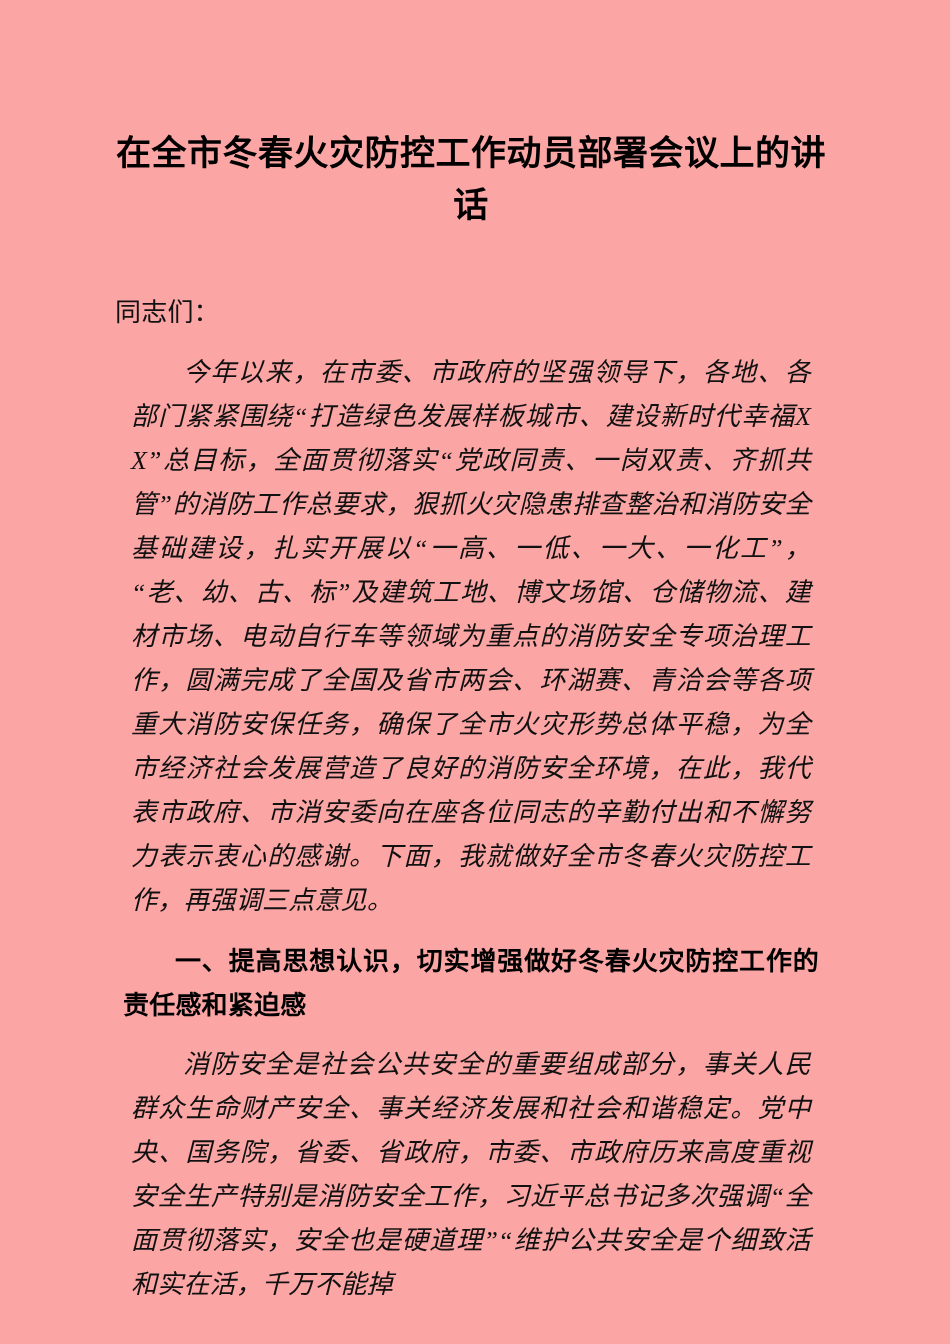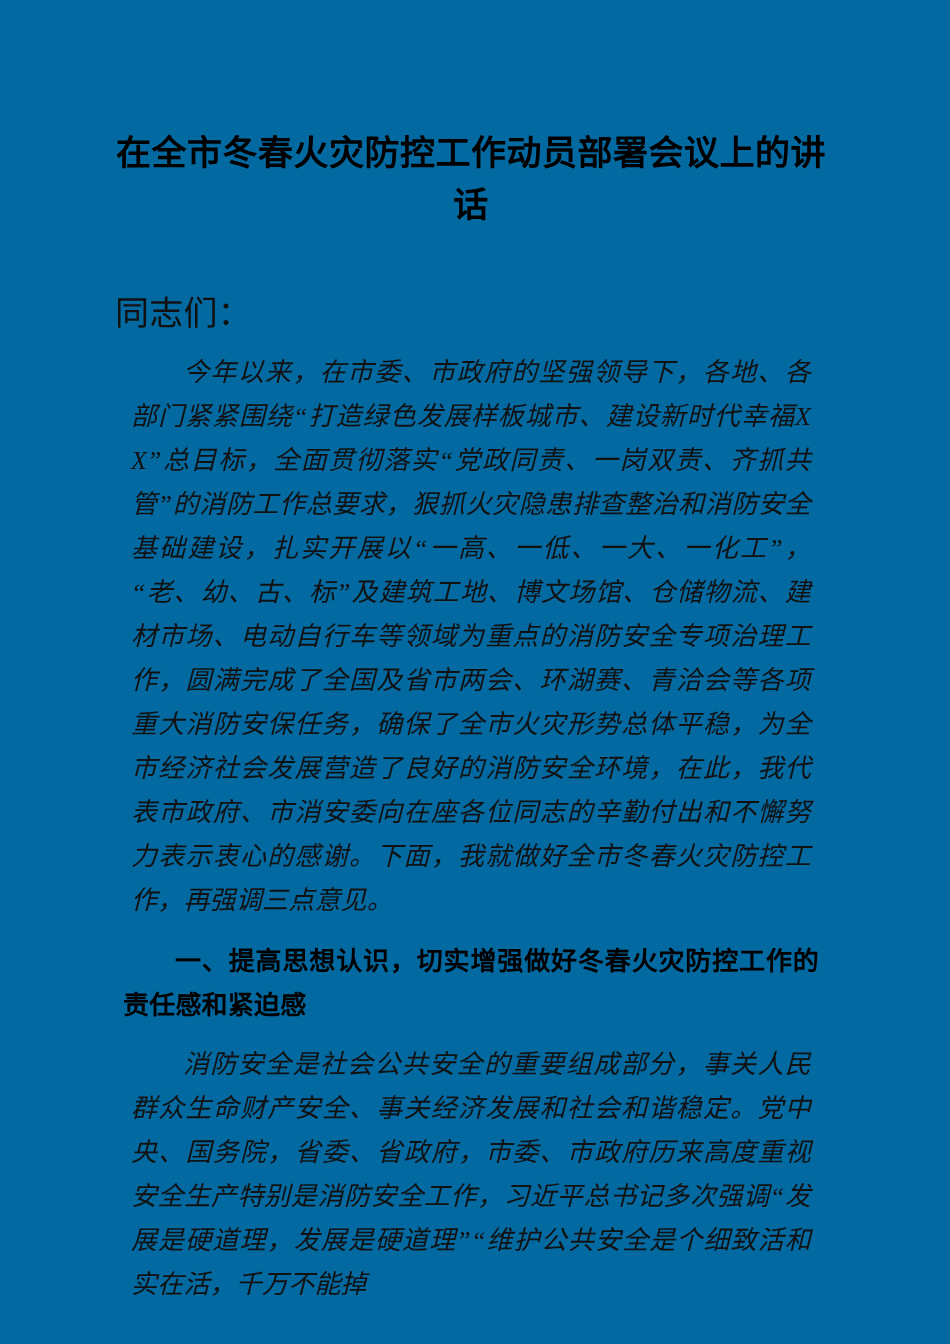--- a/index.html
+++ b/index.html
@@ -6,21 +6,21 @@
   html, body {
     margin: 0;
     padding: 0;
     background: #ffffff;
   }
 
   .page {
     position: relative;
     width: 950px;
     height: 1344px;
-    background: #0369a1;
+    background: #fca5a5;
     overflow: hidden;
     box-sizing: border-box;
     padding: 0;
     font-family: "Liberation Serif", "DejaVu Serif", serif;
     color: #000000;
   }
 
   .doc-body {
     position: absolute;
     left: 115px;
@@ -39,22 +39,22 @@
     text-align: center;
     letter-spacing: 0.5px;
     color: #000000;
     word-break: break-all;
   }
 
   
   .salutation {
     margin: 0;
     padding-top: 59px;
-    font-family: Liberation Sans, sans-serif;
-    font-size: 34px;
+    font-family: Liberation Serif, serif;
+    font-size: 26px;
     line-height: 44px;
     letter-spacing: 0.2px;
     color: #111111;
     word-break: break-all;
   }
 
   
   .para {
     margin: 16px;
     font-family: "Liberation Serif", "DejaVu Serif", serif;
@@ -91,16 +91,16 @@
   <div class="doc-body">
 
     <h1 class="doc-title">在全市冬春火灾防控工作动员部署会议上的讲话</h1>
 
     <p class="salutation">同志们：</p>
 
     <p class="para">今年以来，在市委、市政府的坚强领导下，各地、各部门紧紧围绕“打造绿色发展样板城市、建设新时代幸福XX”总目标，全面贯彻落实“党政同责、一岗双责、齐抓共管”的消防工作总要求，狠抓火灾隐患排查整治和消防安全基础建设，扎实开展以“一高、一低、一大、一化工”，“老、幼、古、标”及建筑工地、博文场馆、仓储物流、建材市场、电动自行车等领域为重点的消防安全专项治理工作，圆满完成了全国及省市两会、环湖赛、青洽会等各项重大消防安保任务，确保了全市火灾形势总体平稳，为全市经济社会发展营造了良好的消防安全环境，在此，我代表市政府、市消安委向在座各位同志的辛勤付出和不懈努力表示衷心的感谢。下面，我就做好全市冬春火灾防控工作，再强调三点意见。</p>
 
     <h2 class="section-heading">一、提高思想认识，切实增强做好冬春火灾防控工作的责任感和紧迫感</h2>
 
-    <p class="para">消防安全是社会公共安全的重要组成部分，事关人民群众生命财产安全、事关经济发展和社会和谐稳定。党中央、国务院，省委、省政府，市委、市政府历来高度重视安全生产特别是消防安全工作，习近平总书记多次强调“发展是硬道理，发展是硬道理”“维护公共安全是个细致活和实在活，千万不能掉</p>
+    <p class="para">消防安全是社会公共安全的重要组成部分，事关人民群众生命财产安全、事关经济发展和社会和谐稳定。党中央、国务院，省委、省政府，市委、市政府历来高度重视安全生产特别是消防安全工作，习近平总书记多次强调“全面贯彻落实，安全也是硬道理”“维护公共安全是个细致活和实在活，千万不能掉</p>
 
   </div>
 </div>
 
 </body></html>

